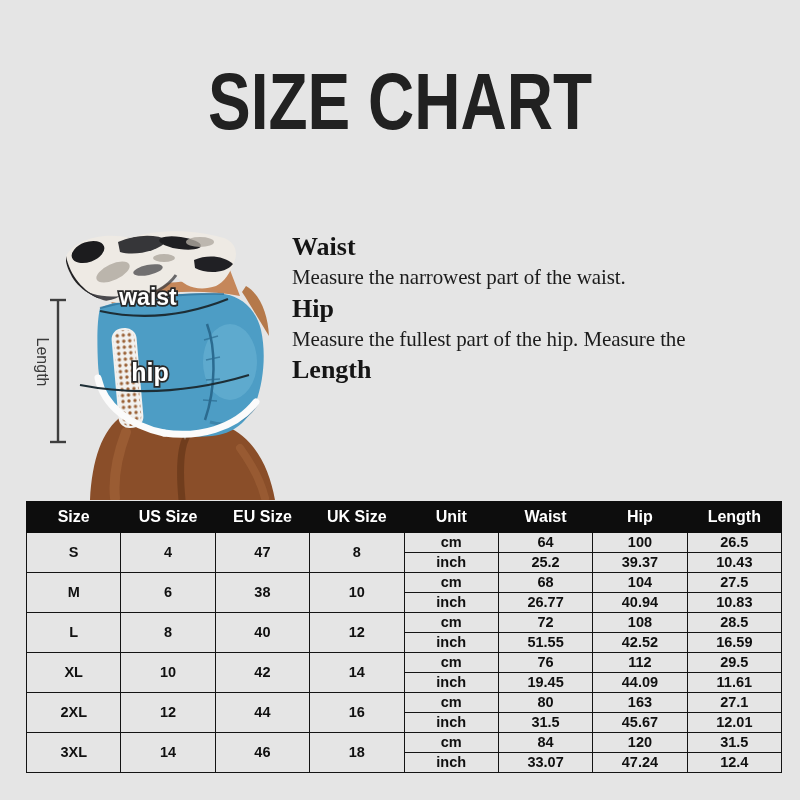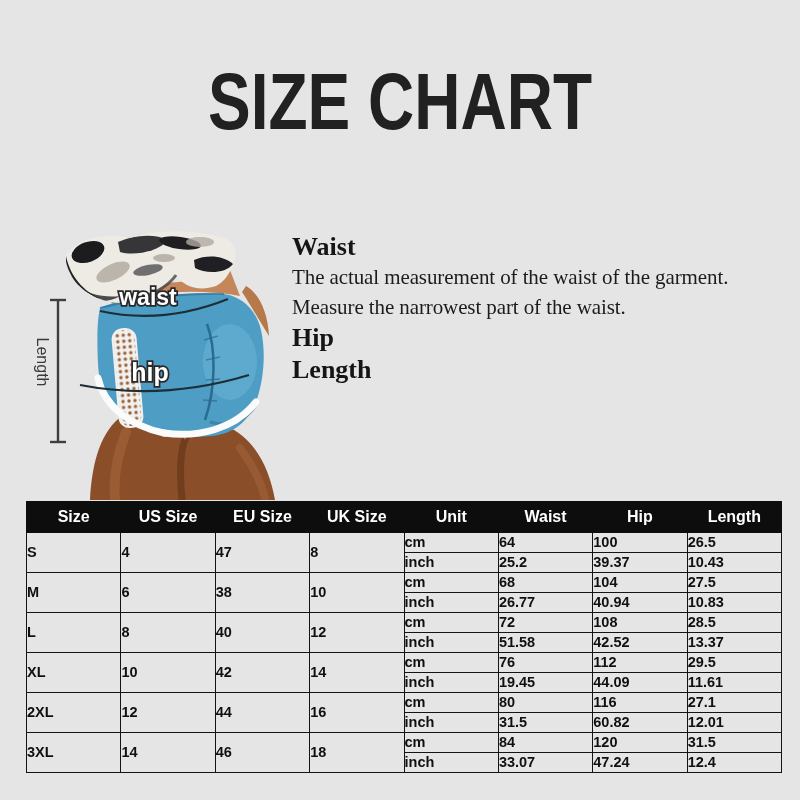--- a/index.html
+++ b/index.html
@@ -28,21 +28,21 @@
   }
   .descriptions h2{
     margin:0;font-size:26px;line-height:32px;font-weight:bold;color:#151515;
     font-family:"Liberation Serif",serif;
   }
   .descriptions p{margin:0;font-size:21px;line-height:29.5px;letter-spacing:-.1px;}
   .dline{display:block;white-space:nowrap;}
   
   table.size-table{
     position:absolute;left:26px;top:501px;width:756px;
-    border-collapse:collapse;table-layout:fixed;
+    border-collapse:collapse;table-layout:fixed;text-align:center;
     font-family:"Liberation Sans",sans-serif;font-weight:bold;
   }
   table.size-table th{
     background:#0d0d0d;color:#ffffff;font-size:16px;height:30px;
     border:1.5px solid #0d0d0d;font-weight:bold;padding:0;
   }
   table.size-table td{
     border:1.4px solid #141414;font-size:14.5px;color:#101010;
     height:19px;padding:0;line-height:19px;
   }
@@ -116,25 +116,25 @@
         <line x1="22" y1="70" x2="38" y2="70"></line>
         <line x1="22" y1="212" x2="38" y2="212"></line>
       </g>
       <text class="len-label" x="13" y="132" transform="rotate(90 13 132)" dominant-baseline="middle" font-size="16">Length</text>
     </svg>
   </div>
 
   <div class="descriptions">
     <h2>Waist</h2>
     <p>
-      <span class="dline">The actual measurement of the waist of the garment.</span>
       <span class="dline">Measure the narrowest part of the waist.</span>
     </p>
     <h2>Hip</h2>
     <p>
+      <span class="dline">Measure the fullest part of the  hip. Measure the</span>
     </p>
     <h2>Length</h2>
     <p>
     </p>
   </div>
 
   <table class="size-table">
     <thead>
       <tr>
         <th>Size</th>
@@ -185,23 +185,23 @@
         <td rowspan="2">8</td>
         <td rowspan="2">40</td>
         <td rowspan="2">12</td>
         <td>cm</td>
         <td>72</td>
         <td>108</td>
         <td>28.5</td>
       </tr>
       <tr>
         <td>inch</td>
-        <td>51.58</td>
+        <td>51.55</td>
         <td>42.52</td>
-        <td>13.37</td>
+        <td>16.59</td>
       </tr>
       <tr>
         <td rowspan="2">XL</td>
         <td rowspan="2">10</td>
         <td rowspan="2">42</td>
         <td rowspan="2">14</td>
         <td>cm</td>
         <td>76</td>
         <td>112</td>
         <td>29.5</td>
@@ -212,27 +212,27 @@
         <td>44.09</td>
         <td>11.61</td>
       </tr>
       <tr>
         <td rowspan="2">2XL</td>
         <td rowspan="2">12</td>
         <td rowspan="2">44</td>
         <td rowspan="2">16</td>
         <td>cm</td>
         <td>80</td>
-        <td>116</td>
+        <td>163</td>
         <td>27.1</td>
       </tr>
       <tr>
         <td>inch</td>
         <td>31.5</td>
-        <td>60.82</td>
+        <td>45.67</td>
         <td>12.01</td>
       </tr>
       <tr>
         <td rowspan="2">3XL</td>
         <td rowspan="2">14</td>
         <td rowspan="2">46</td>
         <td rowspan="2">18</td>
         <td>cm</td>
         <td>84</td>
         <td>120</td>

